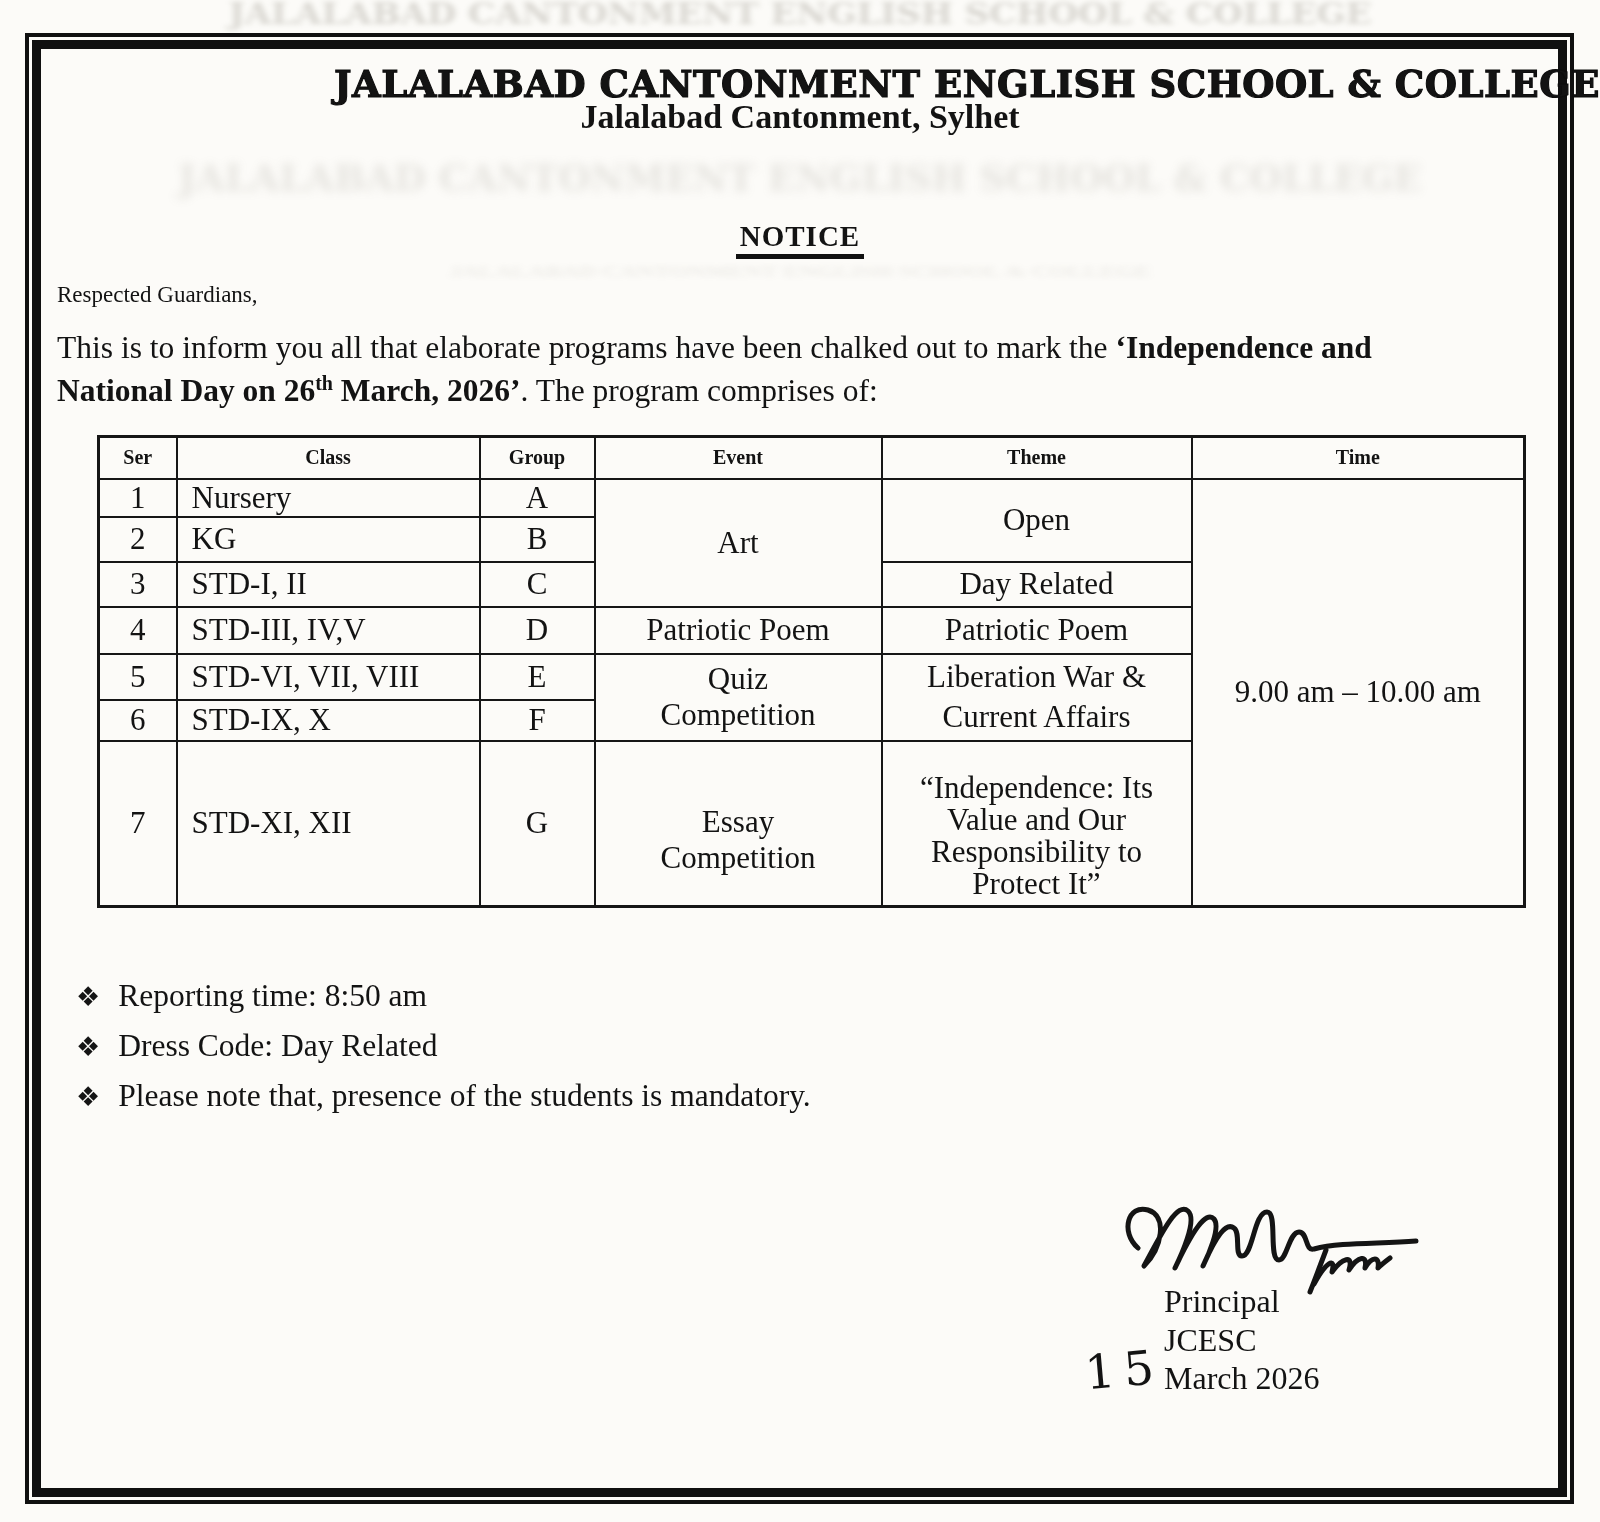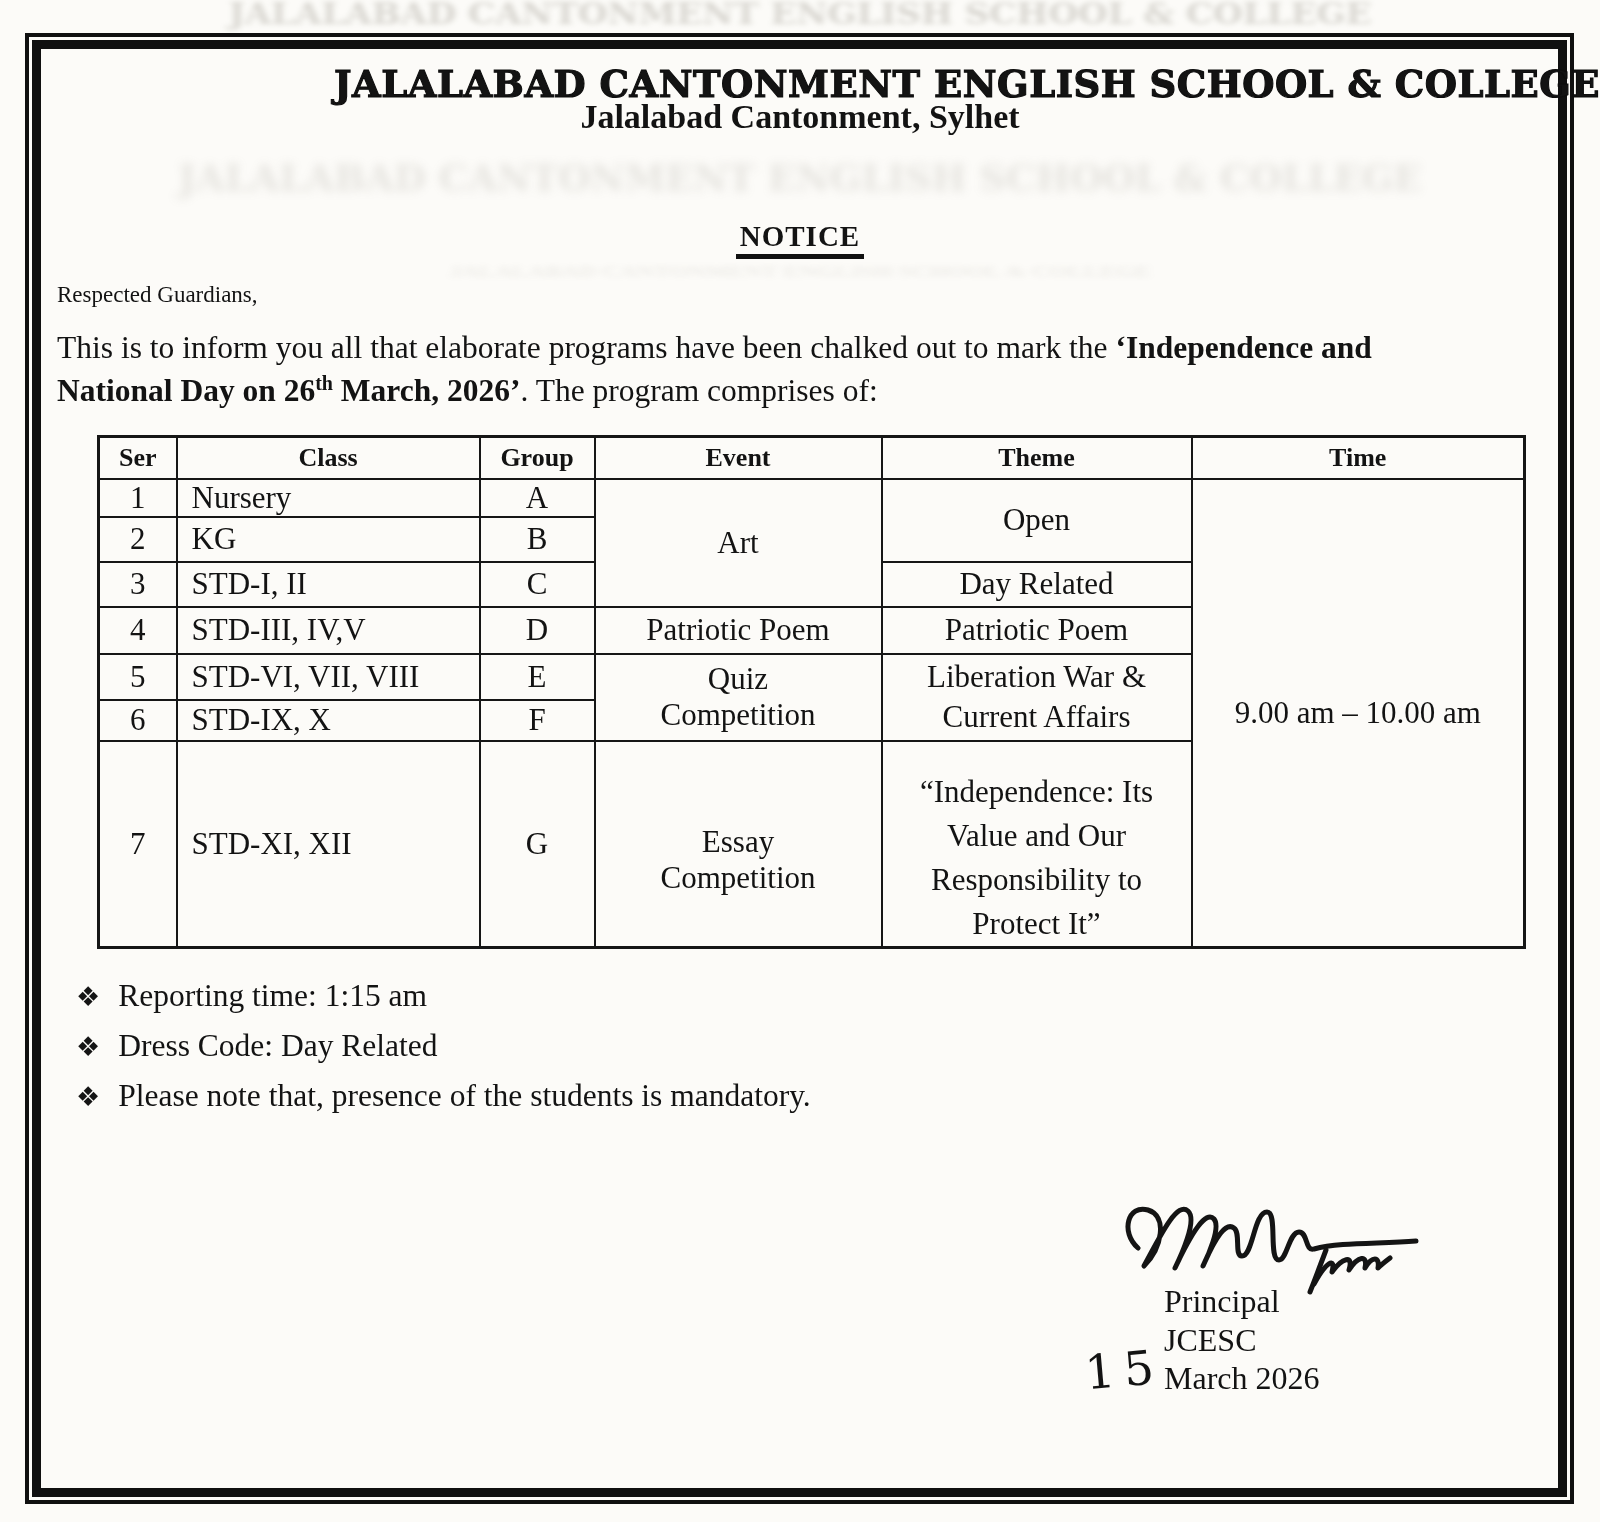--- a/index.html
+++ b/index.html
@@ -50,27 +50,27 @@
 
   table.event-table {
     position:absolute; left:97px; top:435px; width:1426px;
     border-collapse:collapse; table-layout:fixed;
     border:3px solid #161616; font-size:31px;
   }
   .event-table th, .event-table td {
     border:2px solid #161616; vertical-align:middle;
     text-align:center; padding:0 6px; overflow:hidden;
   }
-  .event-table th { font-weight:bold; font-size:26px; }
+  .event-table th { font-weight:bold; font-size:20px; }
   .event-table td.c-class { text-align:left; padding-left:14px; }
   .event-table td.c-time { white-space:nowrap; }
   .wrap-narrow { display:inline-block; }
   .w-quiz  { max-width:200px; }
   .w-essay { max-width:235px;margin-top:33px; }
-  .w-theme { max-width:300px; line-height:44px;margin-top:28px; }
+  .w-theme { max-width:300px; line-height:32px;margin-top:28px; }
   .w-lib   { max-width:280px; line-height:40px; }
 
   .notes { position:absolute; left:76px; top:978px; list-style:none; margin:0; padding:0; font-size:31.5px; }
   .notes li { display:flex; align-items:baseline; margin-bottom:14px; }
   .notes .bullet { font-family:"DejaVu Sans", sans-serif; font-size:27px; margin-right:18px; color:#141414; }
 
   .sig-svg { position:absolute; left:1118px; top:1174px; overflow:visible; }
   .sig-block { position:absolute; left:1164px; top:1282px; font-size:32px; line-height:38.5px; }
   .hand-day {
     position:absolute; left:1085px; top:1342px;
@@ -169,21 +169,21 @@
       <td class="c-group">G</td>
       <td class="c-event"><span class="wrap-narrow w-essay">Essay Competition</span></td>
       <td class="c-theme"><span class="wrap-narrow w-theme">“Independence: Its Value and Our Responsibility to Protect It”</span></td>
     </tr>
   </tbody>
     </table>
 
   <ul class="notes">
     <li>
       <span class="bullet">❖</span>
-      <span>Reporting time: 1:15 am</span>
+      <span>Reporting time: 8:50 am</span>
     </li>
     <li>
       <span class="bullet">❖</span>
       <span>Dress Code: Day Related</span>
     </li>
     <li>
       <span class="bullet">❖</span>
       <span>Please note that, presence of the students is mandatory.</span>
     </li>
   </ul>

